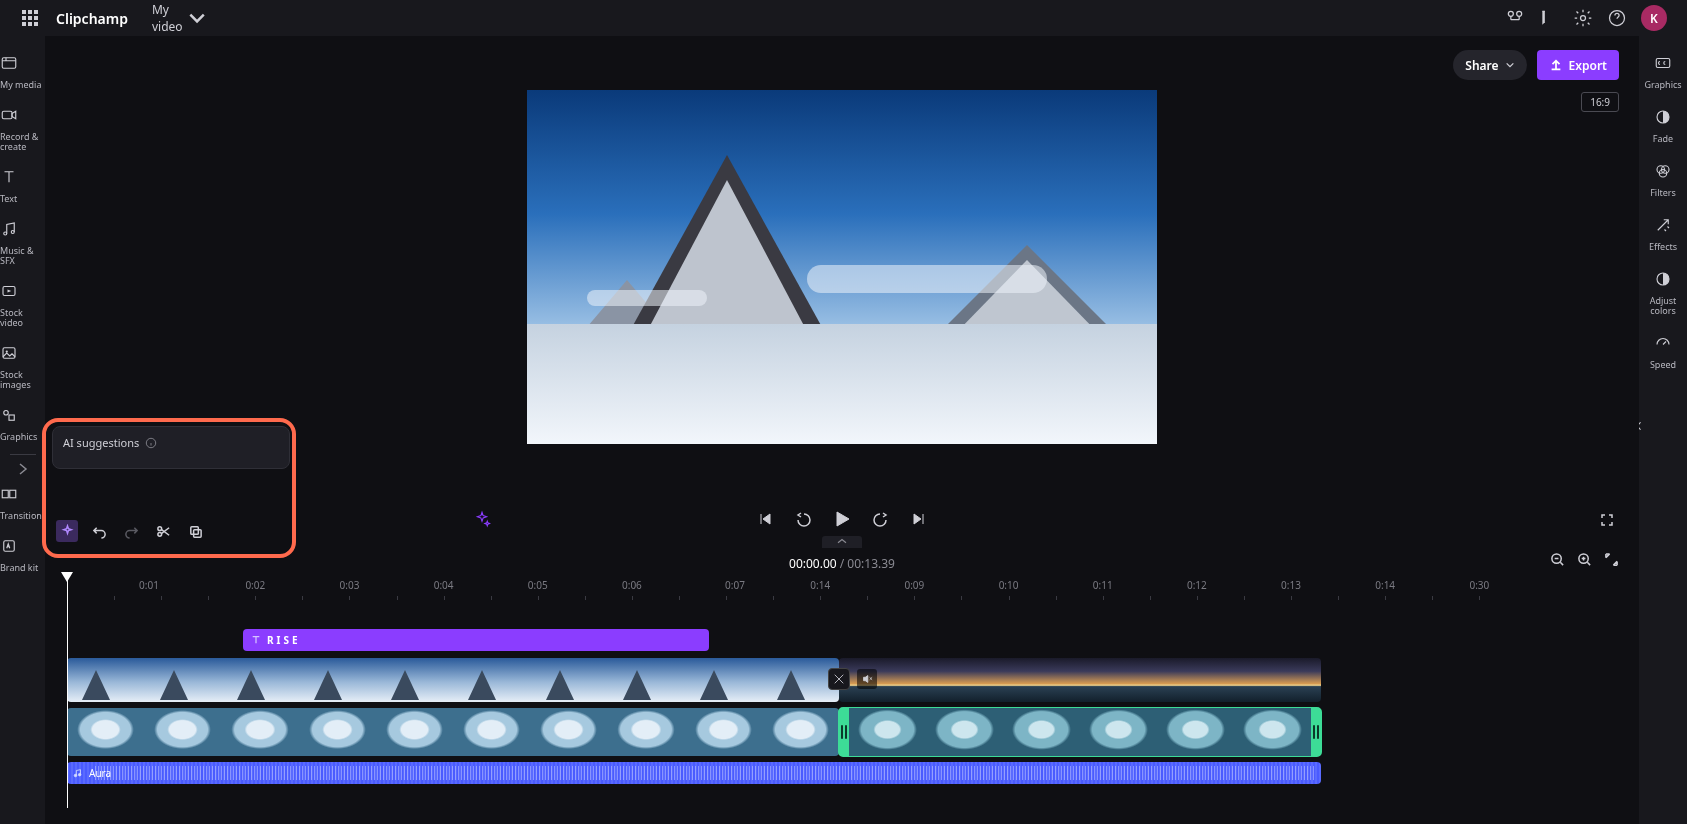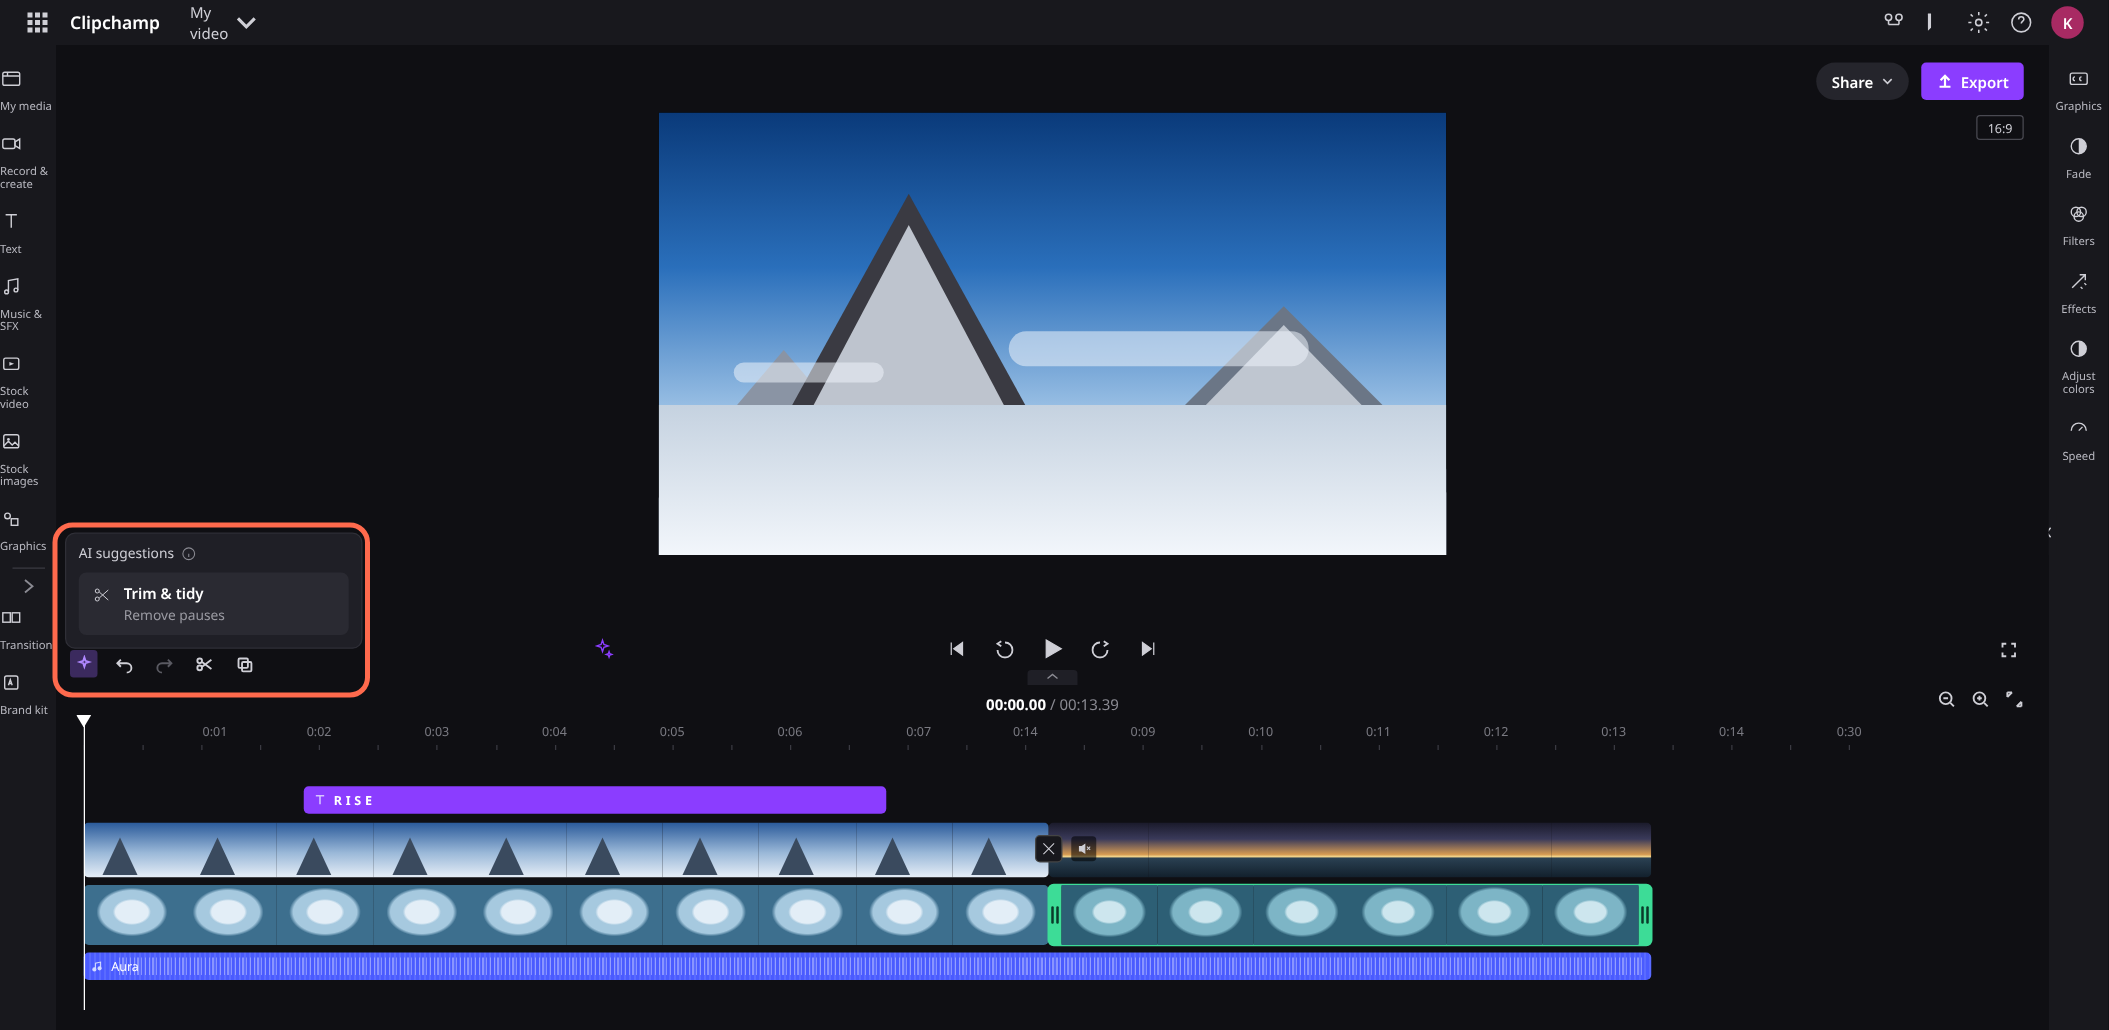--- a/index.html
+++ b/index.html
@@ -124,21 +124,21 @@
 .tb-btn.active svg { stroke:#b088ff; }
 .tb-btn.disabled svg { stroke:#5a5a62; }
 
 
 .timeline {
   position:absolute; left:45px; right:48px; bottom:0; height:276px;
   background:#0f0f13;
 }
 .tl-header { height:30px; display:flex; align-items:center; justify-content:center; position:relative; }
 .tl-time { font-size:12px; }
-.tl-time .cur { color:#fff; font-weight:700; }
+.tl-time .cur { color:#fff; font-weight:400; }
 .tl-time .dur { color:#8a8a92; }
 .tl-zoom { position:absolute; right:20px; top:4px; display:flex; gap:12px; align-items:center; }
 .tl-zoom svg { width:15px; height:15px; stroke:#cfcfd6; fill:none; cursor:pointer; stroke-width:1.6; }
 .tl-toggle { position:absolute; left:50%; top:-12px; transform:translateX(-50%); width:40px; height:12px; background:#1f1f26; border-radius:3px 3px 0 0; display:flex; align-items:center; justify-content:center; cursor:pointer; }
 .tl-toggle svg { width:12px; height:8px; stroke:#8a8a92; fill:none; }
 
 .ruler { position:relative; height:24px; margin-left:22px; margin-right:22px; }
 .ruler .tick { position:absolute; top:0; font-size:10px; color:#7a7a82; transform:translateX(-50%); }
 .ruler .mark { position:absolute; top:18px; width:1px; height:4px; background:#3a3a42; }
 
@@ -415,31 +415,20 @@
 </div>
 
 <div class="ai-pop">
   <div class="ai-pop-title">
     <span>AI suggestions</span>
     <svg viewBox="0 0 14 14">
         <circle cx="7" cy="7" r="5.5"></circle>
         <path d="M7 4.5h.01M7 7v3"></path>
       </svg>
   </div>
-  <div class="ai-card">
-    <svg viewBox="0 0 20 20">
-        <circle cx="6" cy="6" r="2"></circle>
-        <circle cx="6" cy="14" r="2"></circle>
-        <path d="M8 7l9 8M8 13l9-8"></path>
-      </svg>
-    <div>
-      <div class="t1">Trim &amp; tidy</div>
-      <div class="t2">Remove pauses</div>
-    </div>
-  </div>
 </div>
 
 <div class="toolbar">
   <div class="tb-btn active">
       <svg viewBox="0 0 16 16">
         <path d="M8 2l1 3 3 1-3 1-1 3-1-3-3-1 3-1z"></path>
       </svg>
     </div>
   <div class="tb-btn">
       <svg viewBox="0 0 16 16">
@@ -487,21 +476,21 @@
           <circle cx="7" cy="7" r="5"></circle>
           <path d="M5 7h4M7 5v4M11 11l3 3"></path>
         </svg>
       <svg viewBox="0 0 16 16">
           <path d="M2 6l4-4M2 2v4M2 2h4M14 10l-4 4M14 14v-4M14 14h-4"></path>
         </svg>
     </div>
   </div>
 
   <div class="ruler" id="ruler">
-      <div class="tick" style="left: 105px;">0:01</div>
+      <div class="tick" style="left: 82px;">0:01</div>
       <div class="tick" style="left: 188.312px;">0:02</div>
       <div class="tick" style="left: 282.468px;">0:03</div>
       <div class="tick" style="left: 376.623px;">0:04</div>
       <div class="tick" style="left: 470.779px;">0:05</div>
       <div class="tick" style="left: 564.935px;">0:06</div>
       <div class="tick" style="left: 668px;">0:07</div>
       <div class="tick" style="left: 753.247px;">0:14</div>
       <div class="tick" style="left: 847.403px;">0:09</div>
       <div class="tick" style="left: 941.558px;">0:10</div>
       <div class="tick" style="left: 1035.71px;">0:11</div>

